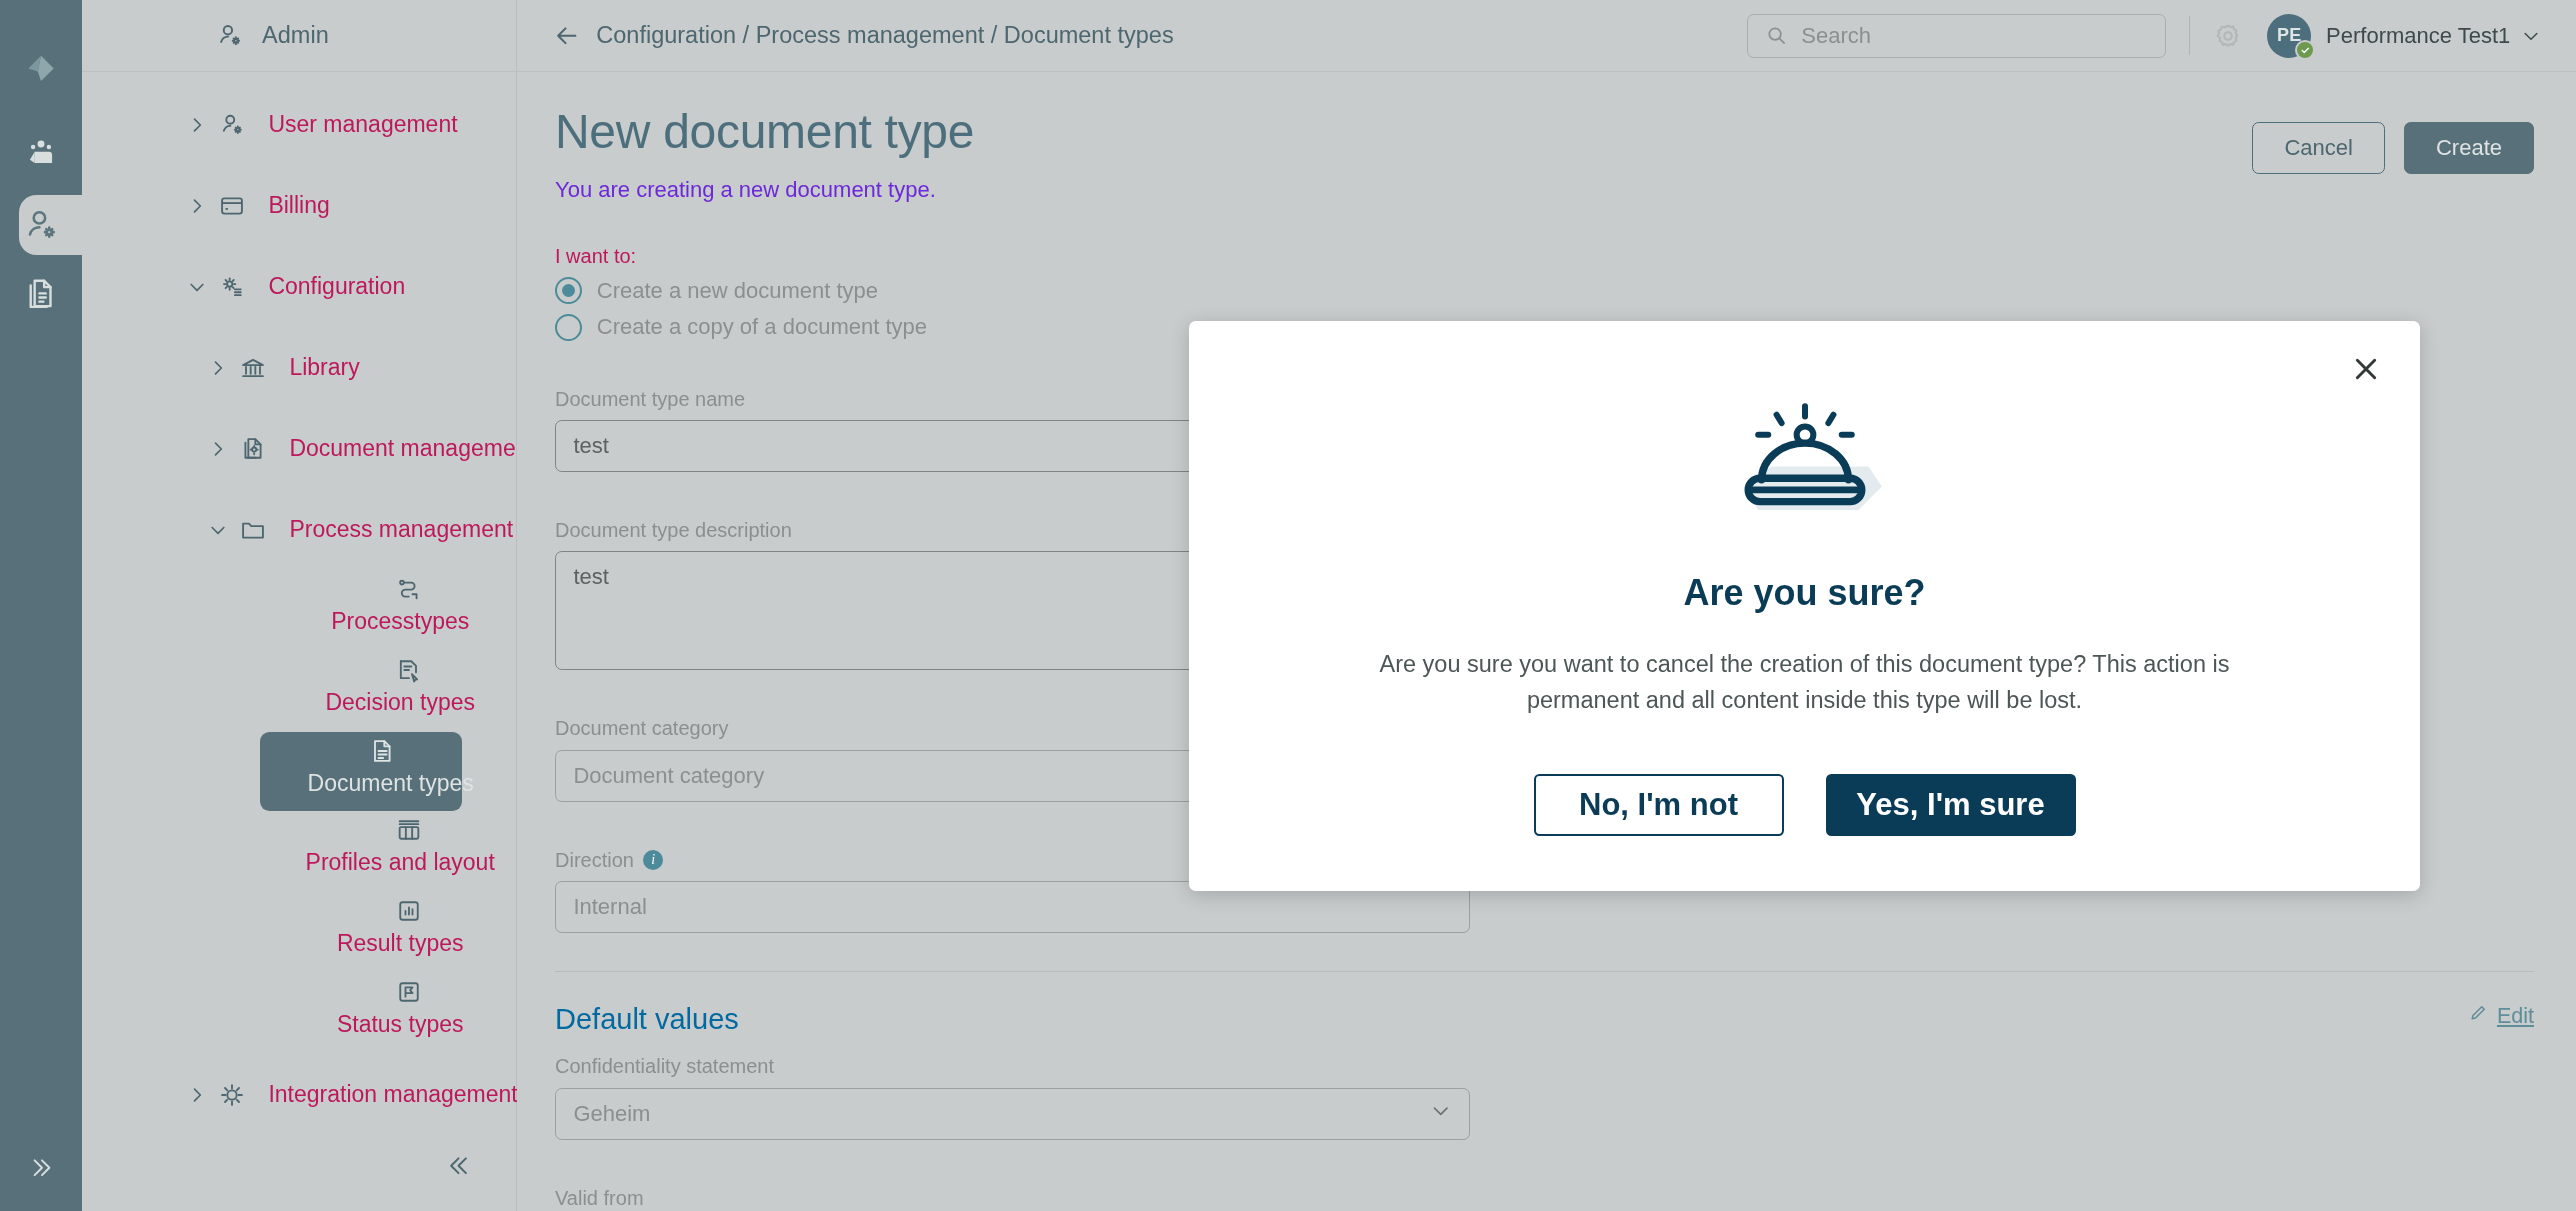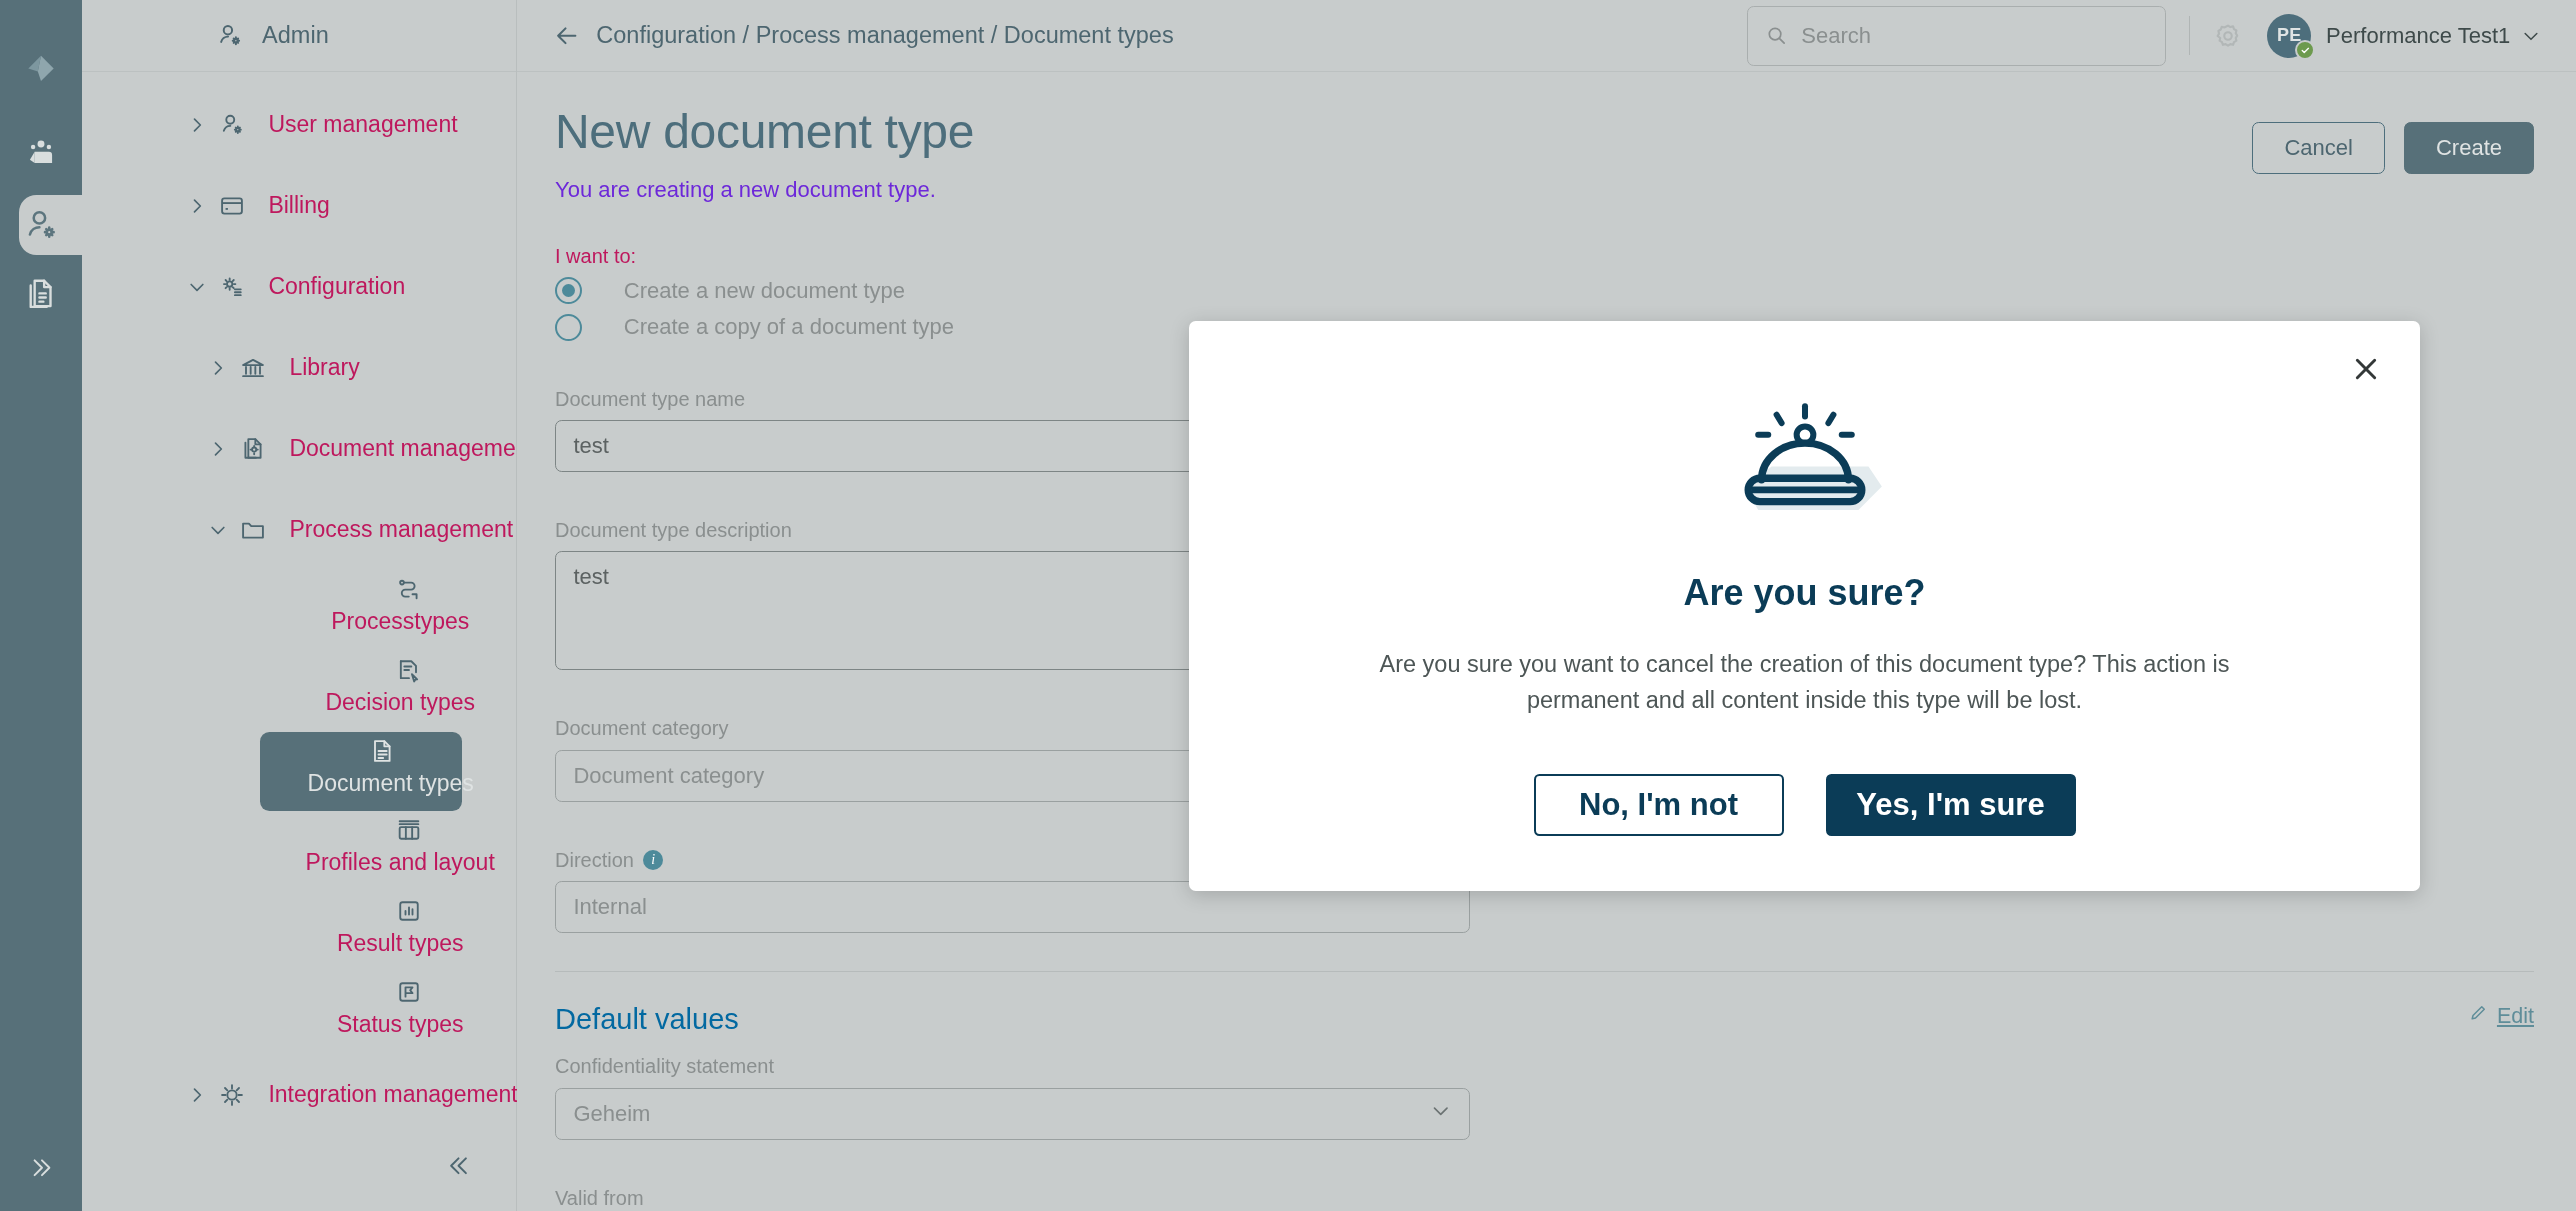--- a/index.html
+++ b/index.html
@@ -89,21 +89,21 @@
   .topbar {
     height: 72px;
     display: flex; align-items: center;
     border-bottom: 0.7px solid #bcc1c1;
     padding: 0 35px 0 35px;
   }
   .back-icon { display: flex; margin-right: 14.8px; }
   .crumb { font-size: 23.5px; color: #4d6670; white-space: nowrap; }
   .topbar-right { margin-left: auto; display: flex; align-items: center; }
   .search-box {
-    width: 419px; height: 60px;
+    width: 419px; height: 44px;
     border: 0.7px solid #a9aeae; border-radius: 6.7px;
     display: flex; align-items: center; padding: 0 17.4px;
     background: transparent;
   }
   .search-box .s-icon { display:flex; margin-right: 13.4px; }
   .search-ph { font-size: 22px; color: #8a8f8f; }
   .vdiv { width: 0.7px; height: 39px; background: #b0b5b5; margin: 0 23px; }
   .gear-btn { display:flex; align-items:center; margin-right: 23px; }
   .avatar-wrap { position: relative; width: 44px; height: 44px; margin-right: 14.8px; }
   .avatar {
@@ -155,21 +155,21 @@
   }
   .input-sel { border-color: #9aa0a0; justify-content: space-between; }
   .input-sel .sel-val { color: #8a8f8f; }
   .radio-row { display:flex; align-items:center; margin-top: 9.4px; }
   .radio {
     width: 27px; height: 27px; border-radius: 50%;
     border: 2px solid #4d8a9a; display:flex; align-items:center; justify-content:center;
     margin-right: 14.8px; flex: 0 0 27px;
   }
   .radio.on::after { content:""; width: 13.4px; height: 13.4px; border-radius:50%; background:#4d8a9a; }
-  .radio-label { font-size: 22px; color: #8a8f8f; margin-left: 27px; }
+  .radio-label { font-size: 22px; color: #8a8f8f; }
   .want-label { font-size: 20px; color: #be185d; margin-top: 42px; }
   .section {
     margin-top: 38px; border-top: 0.7px solid #b6bbbb; padding-top: 31px;
     display: flex; align-items: flex-start;
   }
   .section-title { font-size: 29px; color: #0369a1; }
   .edit-link {
     margin-left: auto; display: flex; align-items: center; gap: 9.4px;
     color: #5f8d99; font-size: 21.5px;
   }

